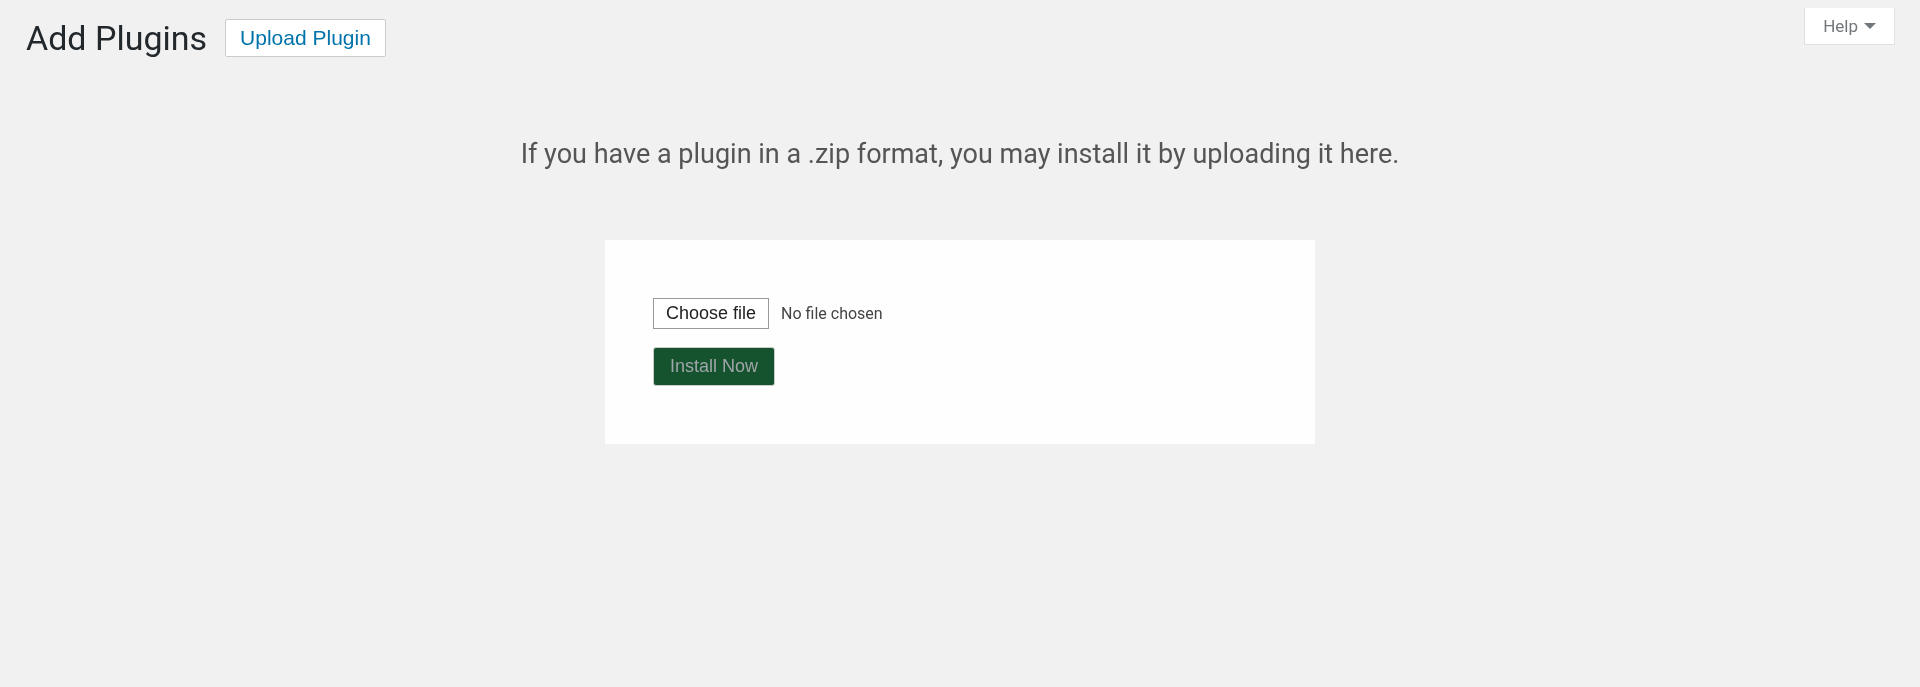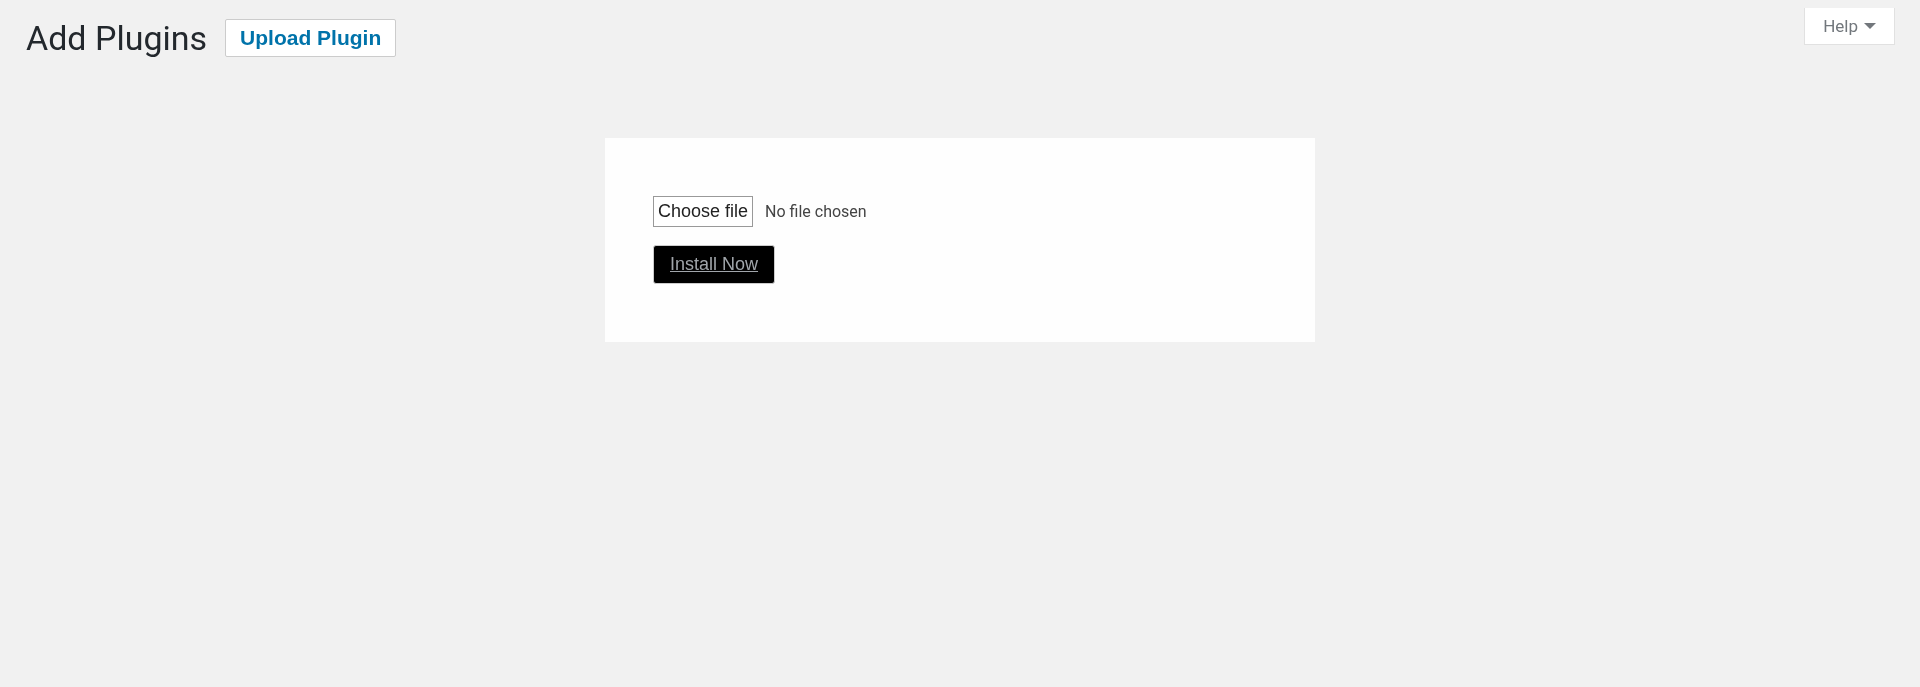--- a/index.html
+++ b/index.html
@@ -50,21 +50,21 @@
     .page-title {
       font-size: 34px;
       font-weight: 400;
       color: #23282d;
     }
     .upload-plugin-button {
       background: #fff;
       border: 1px solid #ccc;
       padding: 6px 14px;
       font-size: 21px;
-      font-weight: 700;
+      font-weight: 400;
       color: #0073aa;
       cursor: pointer;
       border-radius: 2px;
     }
     .upload-section {
       text-align: center;
       margin-top: 80px;
     }
     .upload-description {
       font-size: 27px;
@@ -81,56 +81,56 @@
     }
     .file-row {
       display: flex;
       align-items: center;
       gap: 12px;
       margin-bottom: 18px;
     }
     .choose-file-button {
       background: #fff;
       border: 1px solid #999;
-      padding: 4px 4px;
+      padding: 4px 12px;
       font-size: 18px;
       color: #222;
       cursor: pointer;
       border-radius: 0;
     }
     .no-file-text {
       font-size: 16px;
       color: #444;
     }
     .install-now-button {
-      background: #000000;
+      background: #14532d;
       border: 1px solid #ccc;
       padding: 8px 16px;
       font-size: 18px;
       color: #a0a5aa;
       cursor: not-allowed;
       border-radius: 3px;
-      text-decoration: underline;
     }
   </style>
 </head>
 <body>
 
 <div class="help-tab">
   <span>Help</span>
   <span class="triangle"></span>
 </div>
 
 <div class="wrap">
   <div class="header">
     <h1 class="page-title">Add Plugins</h1>
     <button class="upload-plugin-button">Upload Plugin</button>
   </div>
 
   <div class="upload-section">
+    <p class="upload-description">If you have a plugin in a .zip format, you may install it by uploading it here.</p>
 
     <div class="upload-form">
       <div class="file-row">
         <button class="choose-file-button">Choose file</button>
         <span class="no-file-text">No file chosen</span>
       </div>
       <button class="install-now-button">Install Now</button>
     </div>
   </div>
 </div>

